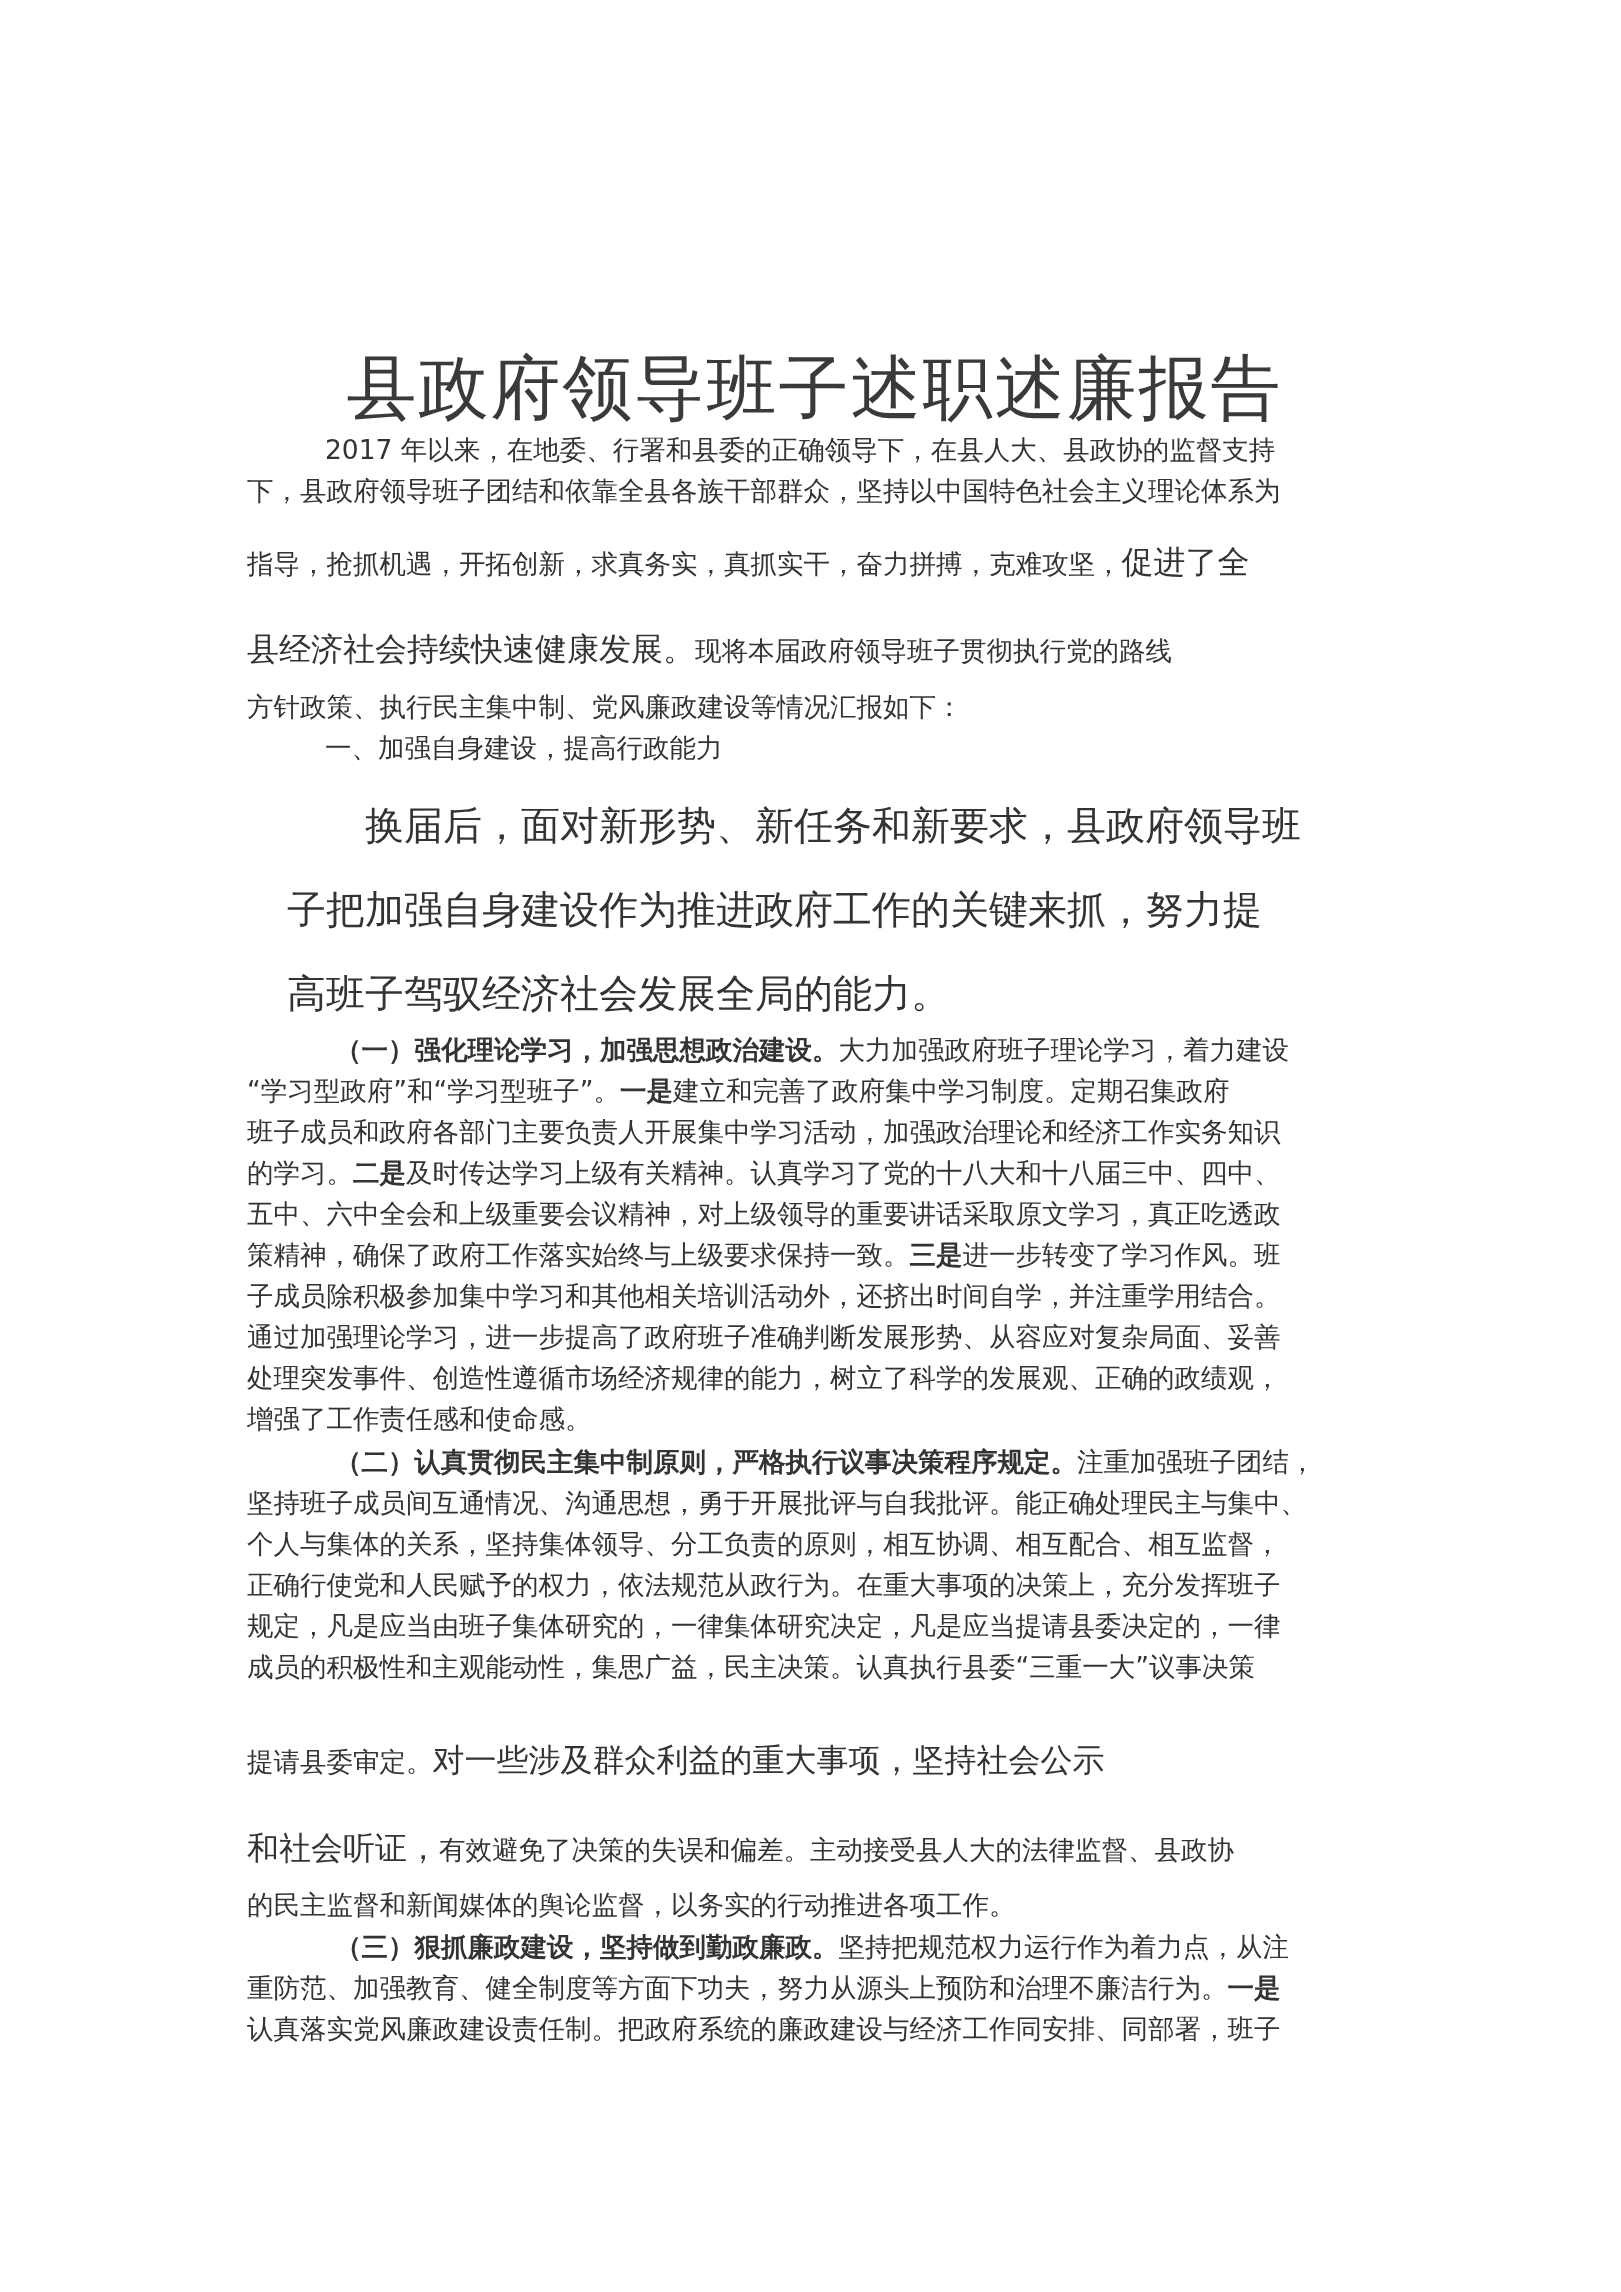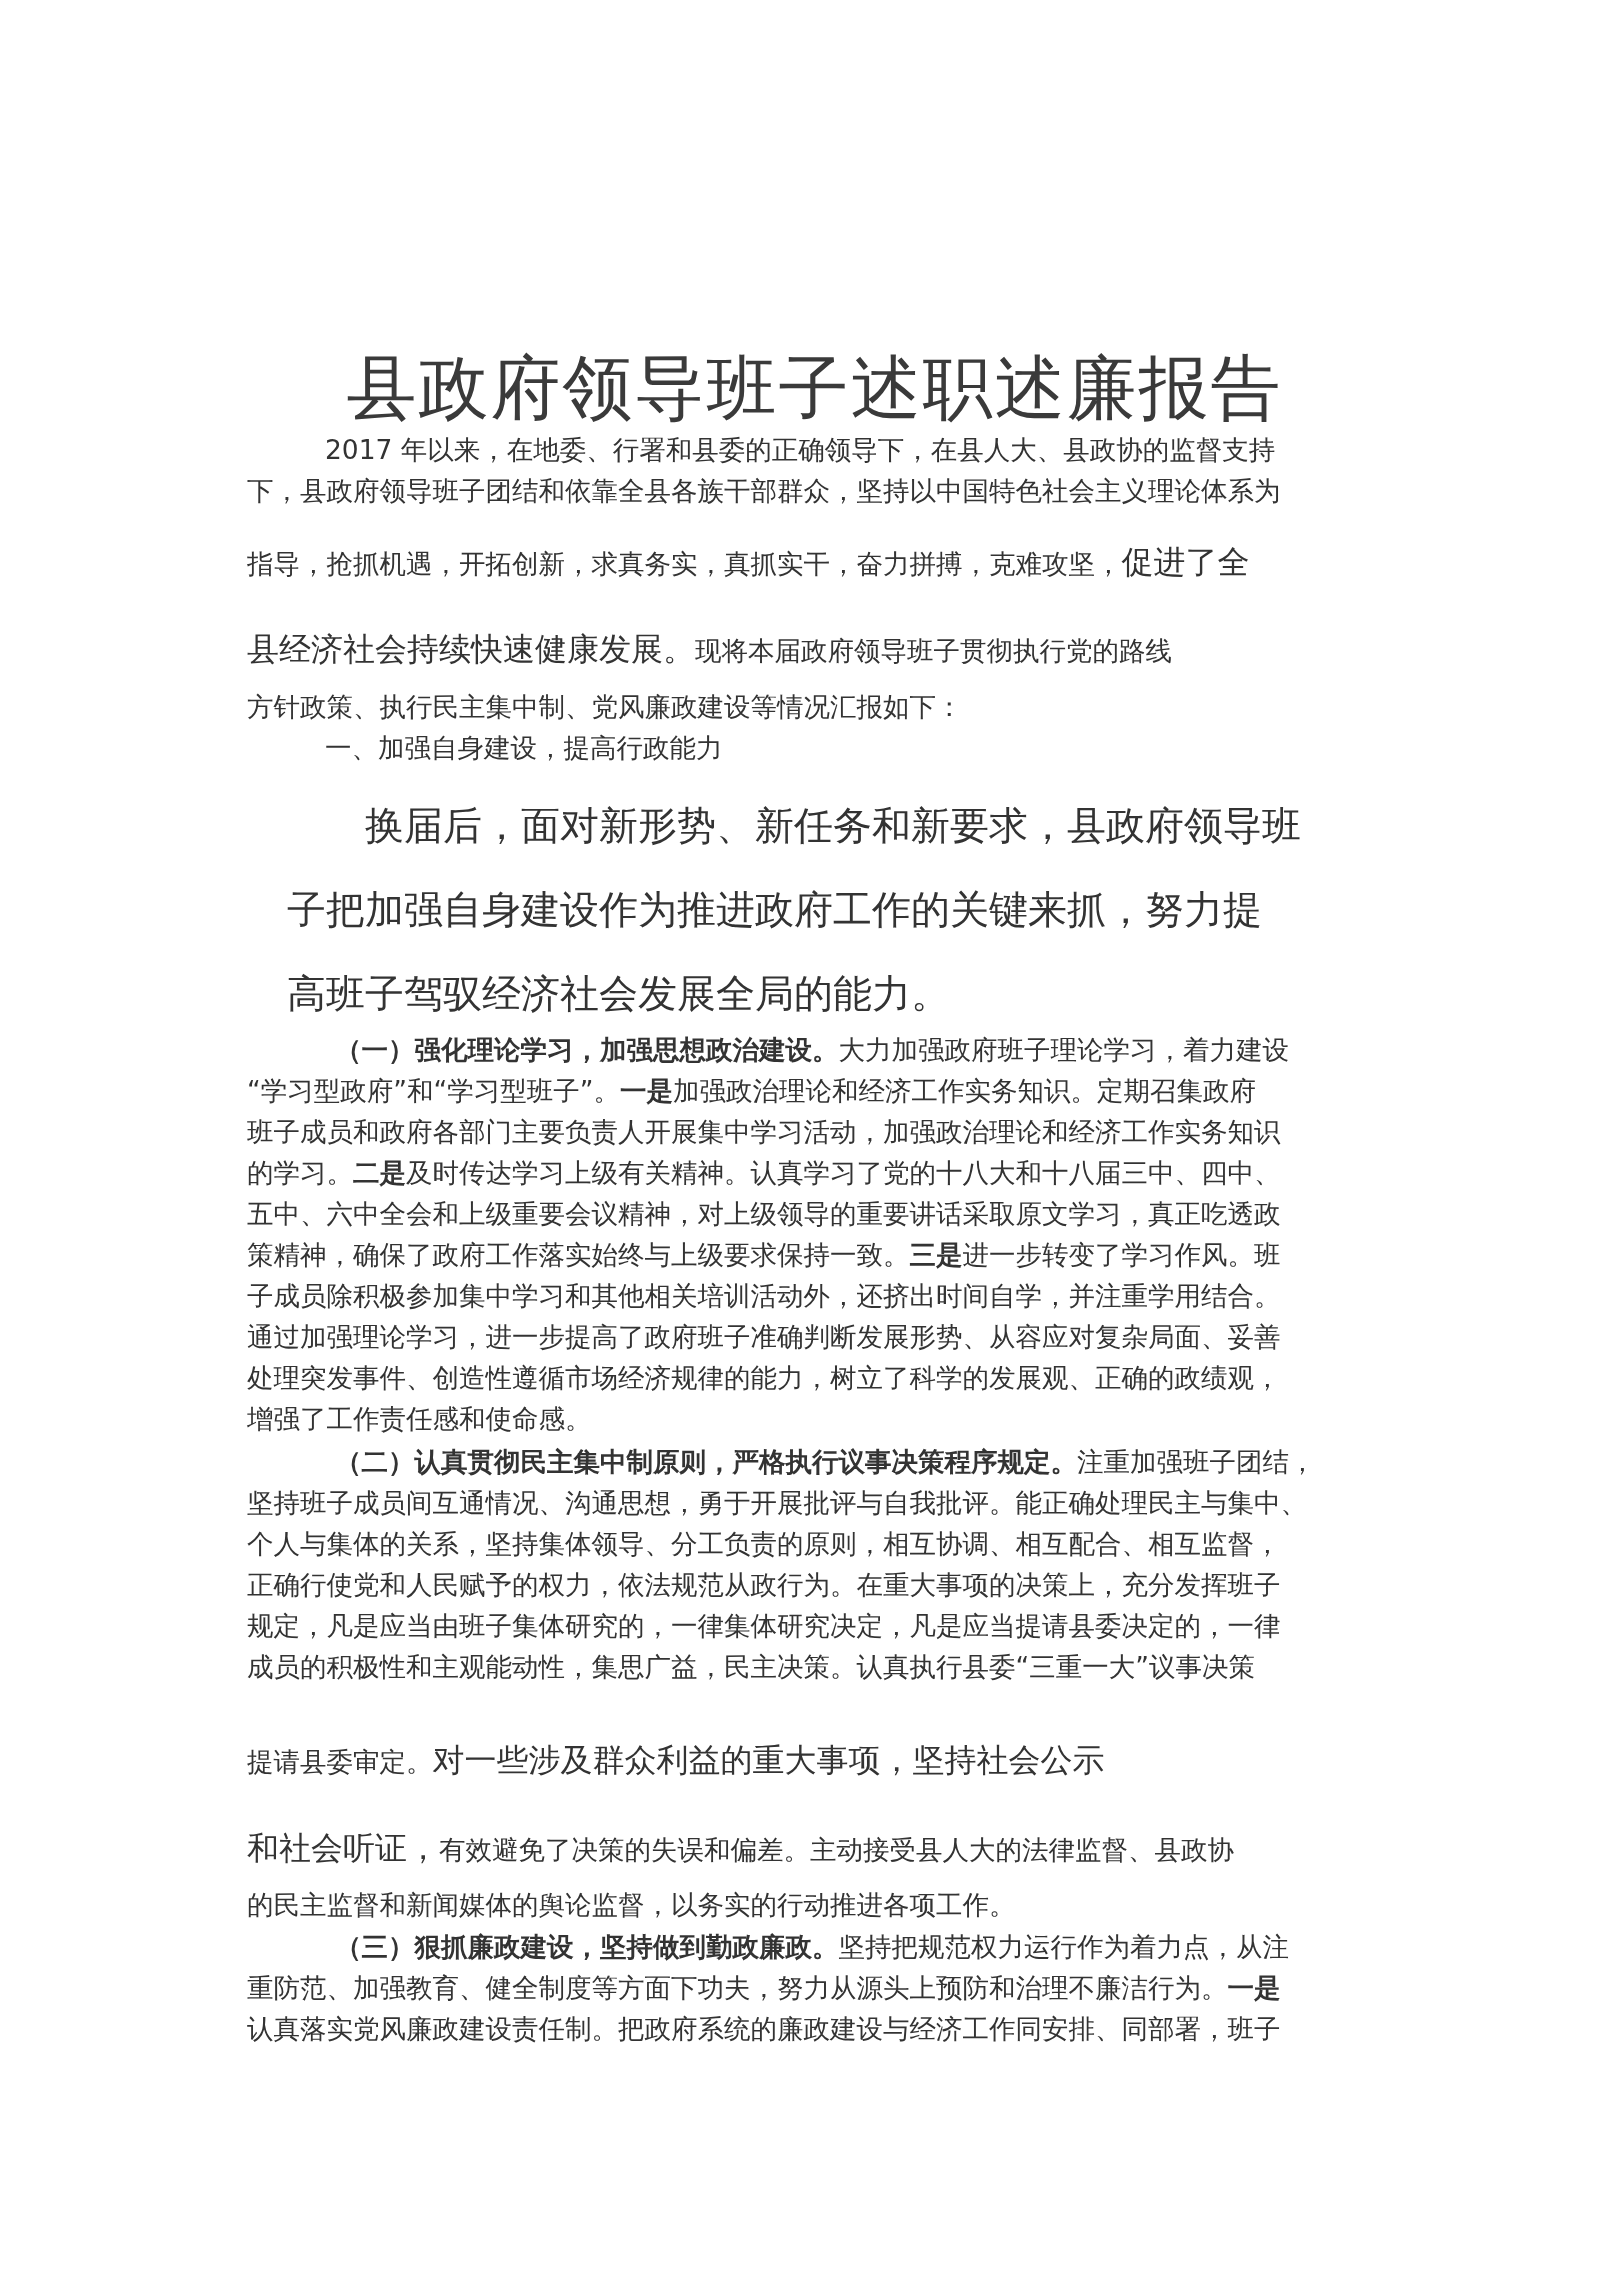--- a/index.html
+++ b/index.html
@@ -37,21 +37,21 @@
   <div class="para" style="top:727px;padding-left:78px;">一、加强自身建设，提高行政能力</div>
 
   <div class="para" style="top:784px;font-size:39px;line-height:84px;margin-left:40px;">
     <span class="line" style="padding-left:78px;">换届后，面对新形势、新任务和新要求，县政府领导班</span>
     <span class="line">子把加强自身建设作为推进政府工作的关键来抓，努力提</span>
     <span class="line">高班子驾驭经济社会发展全局的能力。</span>
   </div>
 
   <div class="para" style="top:1029px;">
     <span class="line" style="padding-left:88px;"><b>（一）强化理论学习，加强思想政治建设。</b><span>大力加强政府班子理论学习，着力建设</span></span>
-    <span class="line"><span>“学习型政府”和“学习型班子”。</span><b>一是</b><span>加强政治理论和经济工作实务知识。定期召集政府</span></span>
+    <span class="line"><span>“学习型政府”和“学习型班子”。</span><b>一是</b><span>建立和完善了政府集中学习制度。定期召集政府</span></span>
     <span class="line">班子成员和政府各部门主要负责人开展集中学习活动，加强政治理论和经济工作实务知识</span>
     <span class="line"><span>的学习。</span><b>二是</b><span>及时传达学习上级有关精神。认真学习了党的十八大和十八届三中、四中、</span></span>
     <span class="line">五中、六中全会和上级重要会议精神，对上级领导的重要讲话采取原文学习，真正吃透政</span>
     <span class="line"><span>策精神，确保了政府工作落实始终与上级要求保持一致。</span><b>三是</b><span>进一步转变了学习作风。班</span></span>
     <span class="line">子成员除积极参加集中学习和其他相关培训活动外，还挤出时间自学，并注重学用结合。</span>
     <span class="line">通过加强理论学习，进一步提高了政府班子准确判断发展形势、从容应对复杂局面、妥善</span>
     <span class="line">处理突发事件、创造性遵循市场经济规律的能力，树立了科学的发展观、正确的政绩观，</span>
     <span class="line">增强了工作责任感和使命感。</span>
   </div>
 

